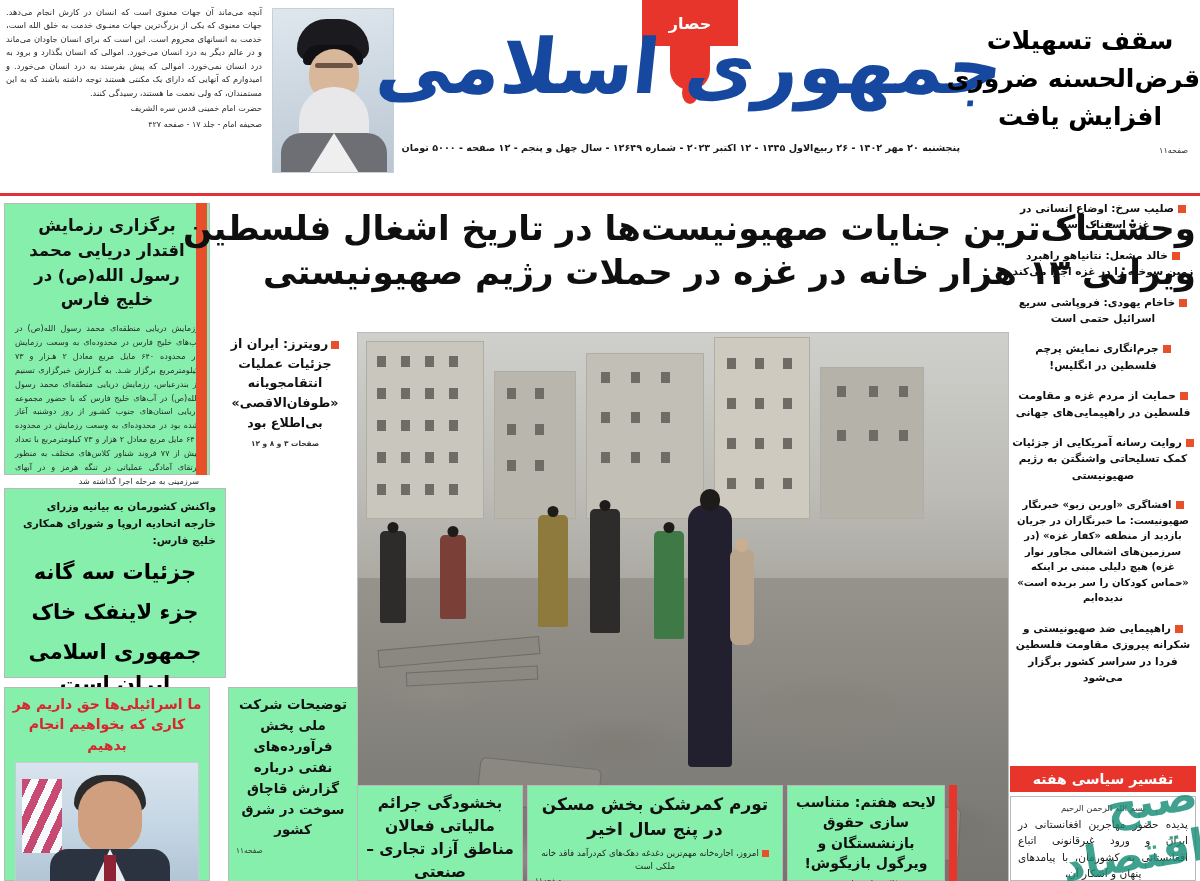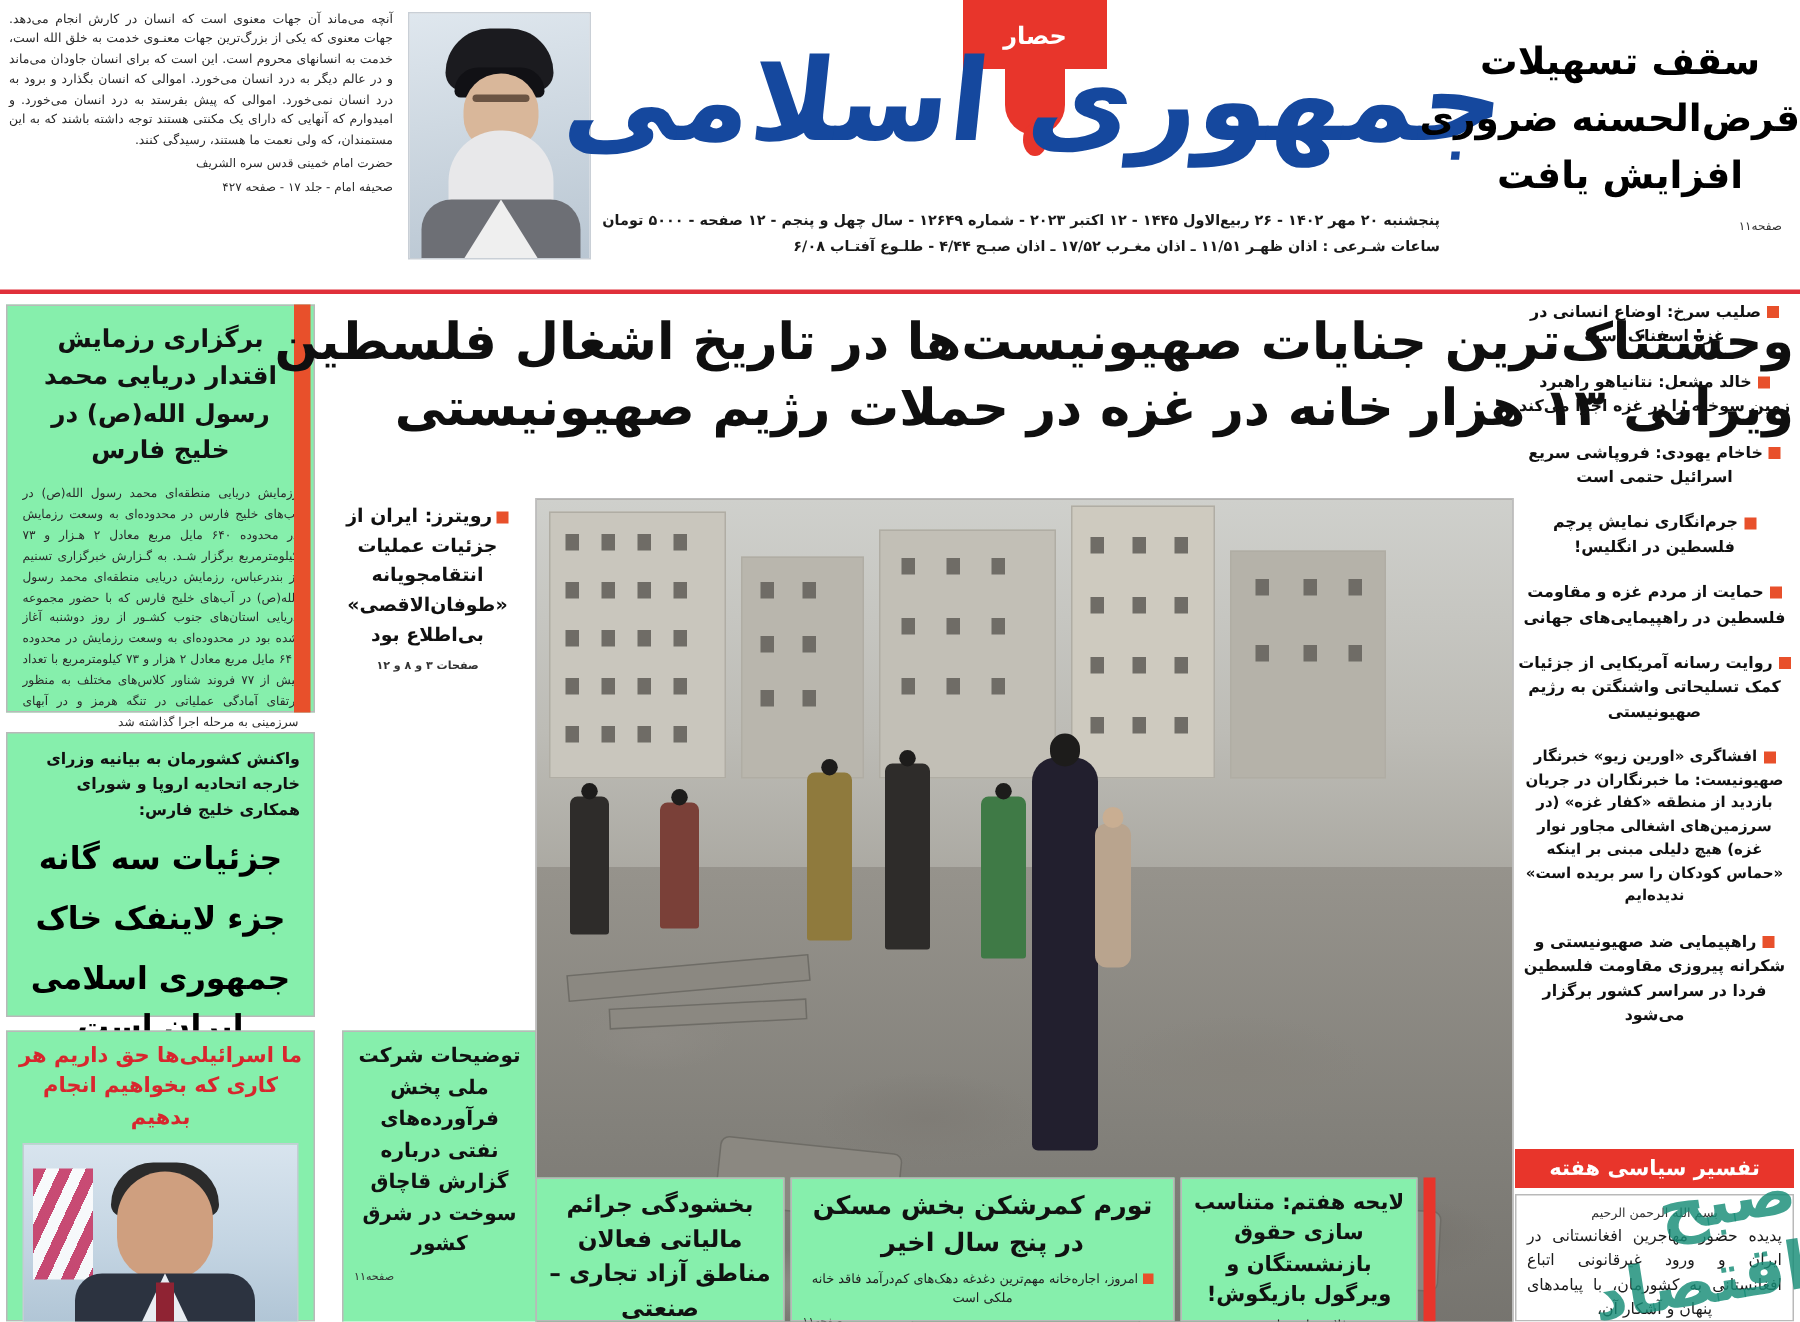--- a/index.html
+++ b/index.html
@@ -112,21 +112,21 @@
     direction:rtl;text-align:justify;text-align-last:right;
     font-size:8.1px;line-height:1.72;margin-top:9px;color:#2b2b2b;
   }
   .navy-box .cont{
     direction:rtl;text-align:left;font-size:8px;font-weight:bold;margin-top:3px;color:#111;
   }
   .orange-bar{
     position:absolute;left:192px;top:3px;width:11px;height:272px;background:#e8502b;
   }
 
-  .islands-box{position:absolute;left:0;top:288px;width:206px;height:190px;padding:9px 9px 4px 9px;}
+  .islands-box{position:absolute;left:0;top:288px;width:222px;height:190px;padding:9px 9px 4px 9px;}
   .islands-box .kicker{
     direction:rtl;text-align:right;font-size:10.6px;font-weight:bold;line-height:1.6;color:#111;
   }
   .islands-box .hl{
     direction:rtl;text-align:center;font-size:21px;font-weight:bold;line-height:1.52;margin-top:8px;color:#000;
   }
   .islands-box .pageref{direction:rtl;text-align:left;font-size:7.6px;margin-top:6px;color:#333;}
 
   .israel-box{position:absolute;left:0;top:487px;width:206px;height:194px;padding:6px 6px 0 6px;}
   .israel-box .red-hl{
@@ -283,21 +283,20 @@
     </div>
 
     <div class="logo-zone">
       <div class="logo-wrap">
         <div class="blood-badge">حصار</div>
         <div class="blood-drip"></div>
         <div class="paper-logo">جمهوری اسلامی</div>
       </div>
       <div class="dateline">
         <div class="l1">پنجشنبه ۲۰ مهر ۱۴۰۲ - ۲۶ ربیع‌الاول ۱۴۴۵ - ۱۲ اکتبر ۲۰۲۳ - شماره ۱۲۶۴۹ - سال چهل و پنجم - ۱۲ صفحه - ۵۰۰۰ تومان</div>
-        <div class="l2">ساعات شـرعی : اذان ظهـر ۱۱/۵۱ ـ اذان مغـرب ۱۷/۵۲ ـ اذان صبـح ۴/۴۴ - طلـوع آفتـاب ۶/۰۸</div>
       </div>
     </div>
 
     <div class="top-right-head">
       <div class="line">سقف تسهیلات</div>
       <div class="line">قرض‌الحسنه ضروری</div>
       <div class="line">افزایش یافت</div>
       <div class="pageref">صفحه۱۱</div>
     </div>
   </div>

